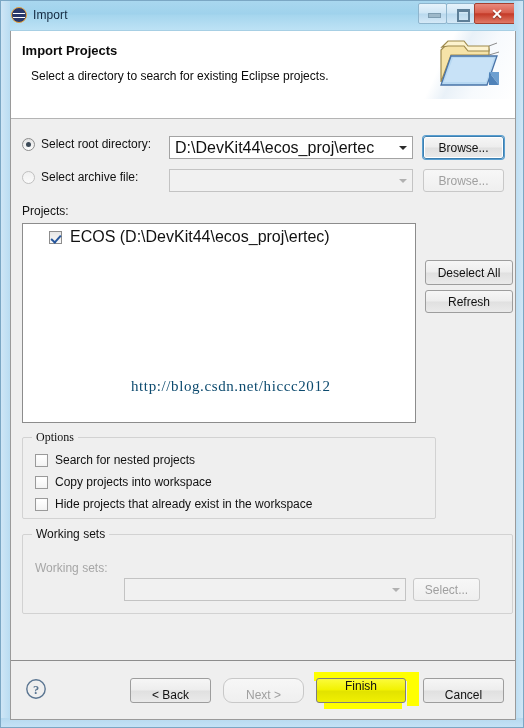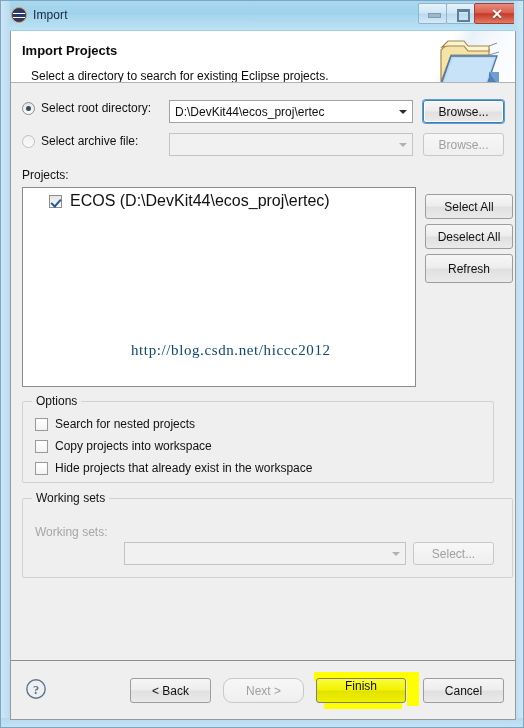--- a/index.html
+++ b/index.html
@@ -102,21 +102,21 @@
     position: absolute; left: 9px; top: 30px;
     width: 506px; height: 689px;
     background: #efefef;
     border: 1px solid #9a9a9a;
     border-top: none;
   }
 
   
   .header {
     position: relative;
-    height: 52px;
+    height: 88px;
     background: #ffffff;
     border-bottom: 1px solid #b4b4b4;
     overflow: hidden;
   }
   .header-title {
     position: absolute; left: 11px; top: 12px;
     font-size: 13px; font-weight: bold; color: #0b0b0b;
   }
   .header-sub {
     position: absolute; left: 20px; top: 38px;
@@ -155,21 +155,21 @@
 
   .combo {
     height: 23px;
     background: #ffffff;
     border: 1px solid #a3a3a3;
     position: relative;
     display: flex; align-items: center;
   }
   .combo.disabled { background: #f1f1f1; border-color: #c3c3c3; }
   .combo-value {
-    font-size: 12px; color: #111; padding-left: 5px;
+    font-size: 16px; color: #111; padding-left: 5px;
     white-space: nowrap; overflow: hidden;
   }
   .combo-arrow {
     position: absolute; right: 0; top: 0; bottom: 0; width: 18px;
     display: flex; align-items: center; justify-content: center;
   }
   .combo-arrow i {
     display: block; width: 0; height: 0;
     border-left: 4px solid transparent;
     border-right: 4px solid transparent;
@@ -269,21 +269,21 @@
     height: 59px;
     border-top: 1px solid #8d8d8d;
     background: #efefef;
   }
   .help-icon {
     position: absolute; left: 14px; top: 17px;
     width: 22px; height: 22px;
   }
   .bigbtn {
     position: absolute; top: 17px;
-    width: 81px; height: 25px;
+    width: 81px; height: 25px; align-items: flex-end;
   }
   .finish-highlight {
     position: absolute;
     background: #ffff00;
     z-index: 1;
   }
   .finish-wrap { z-index: 3; }
 </style>
 </head>
 <body>
@@ -360,31 +360,28 @@
 
       <div class="listbox" style="left:11px; top:104px; width:394px; height:200px;">
         <div class="list-item">
           <span class="cbox checked"></span>
           <span class="item-label">ECOS (D:\DevKit44\ecos_proj\ertec)</span>
         </div>
       </div>
 
       <div class="watermark" style="left:120px; top:259px;">http://blog.csdn.net/hiccc2012</div>
 
-      <div class="btn" style="position:absolute; left:414px; top:111px; width:88px; height:25px;">
-        <span>Select All</span>
-      </div>
       <div class="btn" style="position:absolute; left:414px; top:141px; width:88px; height:25px;">
         <span>Deselect All</span>
       </div>
-      <div class="btn" style="position:absolute; left:414px; top:171px; width:88px; height:29px;">
+      <div class="btn" style="position:absolute; left:414px; top:171px; width:88px; height:23px;">
         <span>Refresh</span>
       </div>
 
-      <div class="group" style="left:11px; top:318px; width:472px; height:82px;">
+      <div class="group" style="left:11px; top:318px; width:414px; height:82px;font-family:Liberation Serif, serif;">
         <span class="group-title">Options</span>
       </div>
       <div class="check-row" style="left:24px; top:334px;">
         <span class="cbox white"></span>
         <span class="item-label">Search for nested projects</span>
       </div>
       <div class="check-row" style="left:24px; top:356px;">
         <span class="cbox white"></span>
         <span class="item-label">Copy projects into workspace</span>
       </div>
@@ -396,21 +393,21 @@
       <div class="group" style="left:11px; top:415px; width:491px; height:80px;">
         <span class="group-title">Working sets</span>
       </div>
       <div class="label muted" style="position:absolute; left:24px; top:442px;">Working sets:</div>
       <div class="combo disabled" style="position:absolute; left:113px; top:459px; width:282px;">
         <span class="combo-value"></span>
         <span class="combo-arrow">
             <i></i>
           </span>
       </div>
-      <div class="btn disabled" style="position:absolute; left:402px; top:459px; width:81px;">
+      <div class="btn disabled" style="position:absolute; left:402px; top:459px; width:67px;">
         <span>Select...</span>
       </div>
 
     </div>
 
     <div class="buttonbar">
       <svg class="help-icon" viewBox="0 0 22 22">
         <circle cx="11" cy="11" r="9.2" fill="none" stroke="#5a7591" stroke-width="1.4"></circle>
         <text x="11" y="15.6" text-anchor="middle" font-size="12.5" font-weight="bold" fill="#5a7591" font-family="Liberation Serif, serif">?</text>
       </svg>

